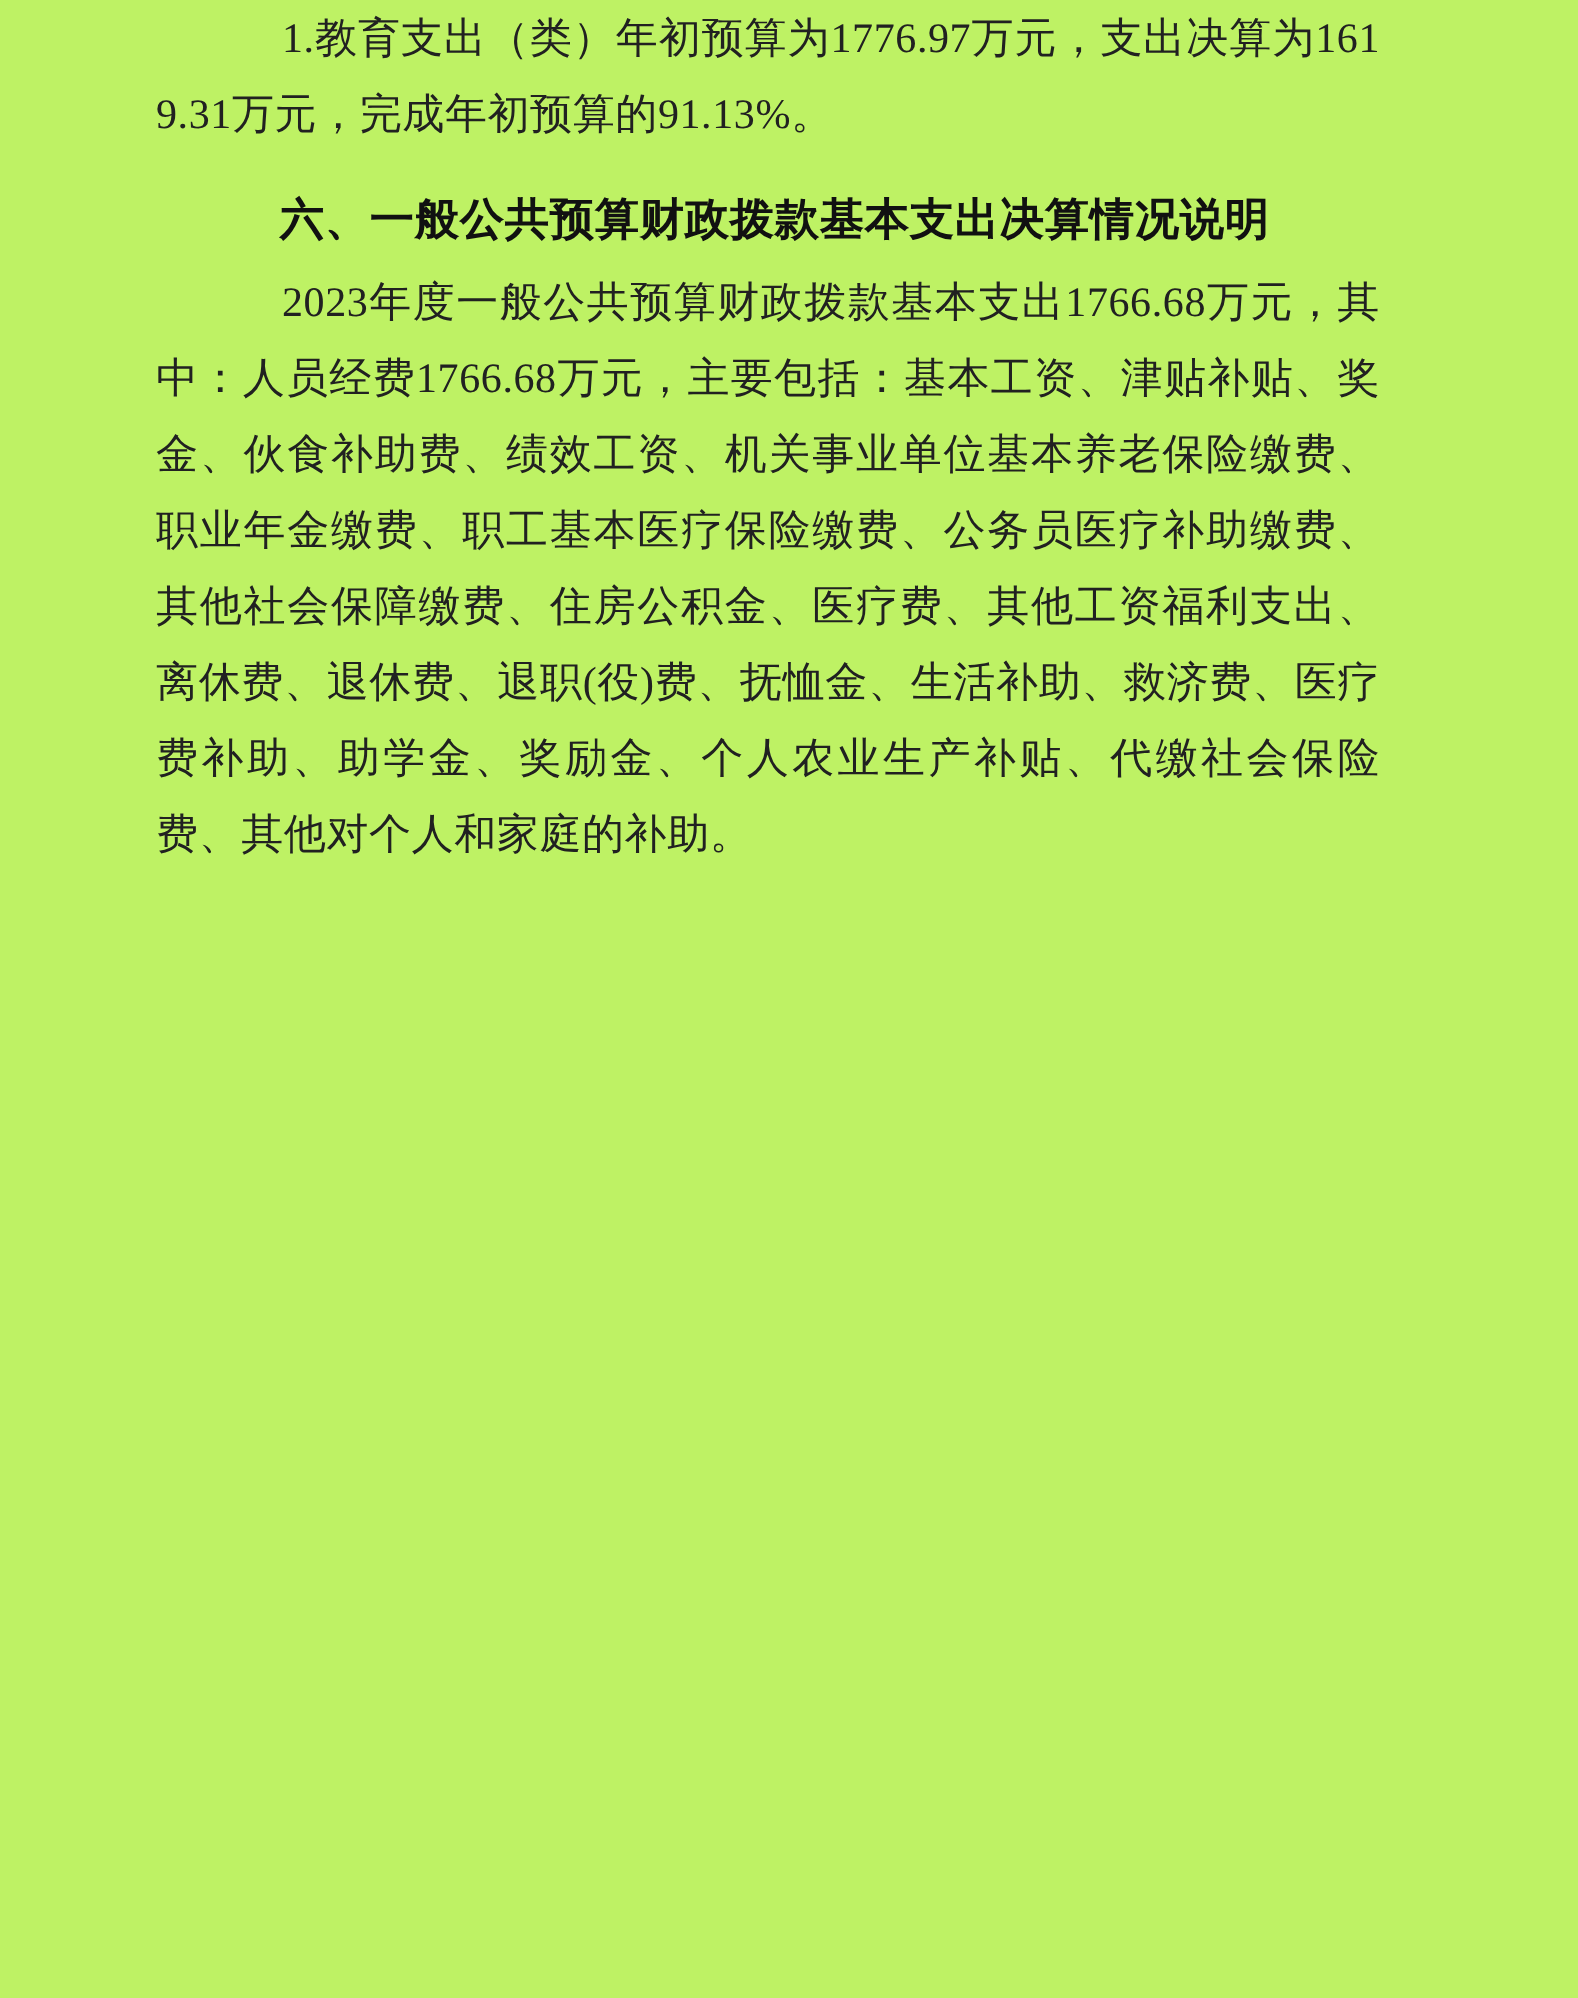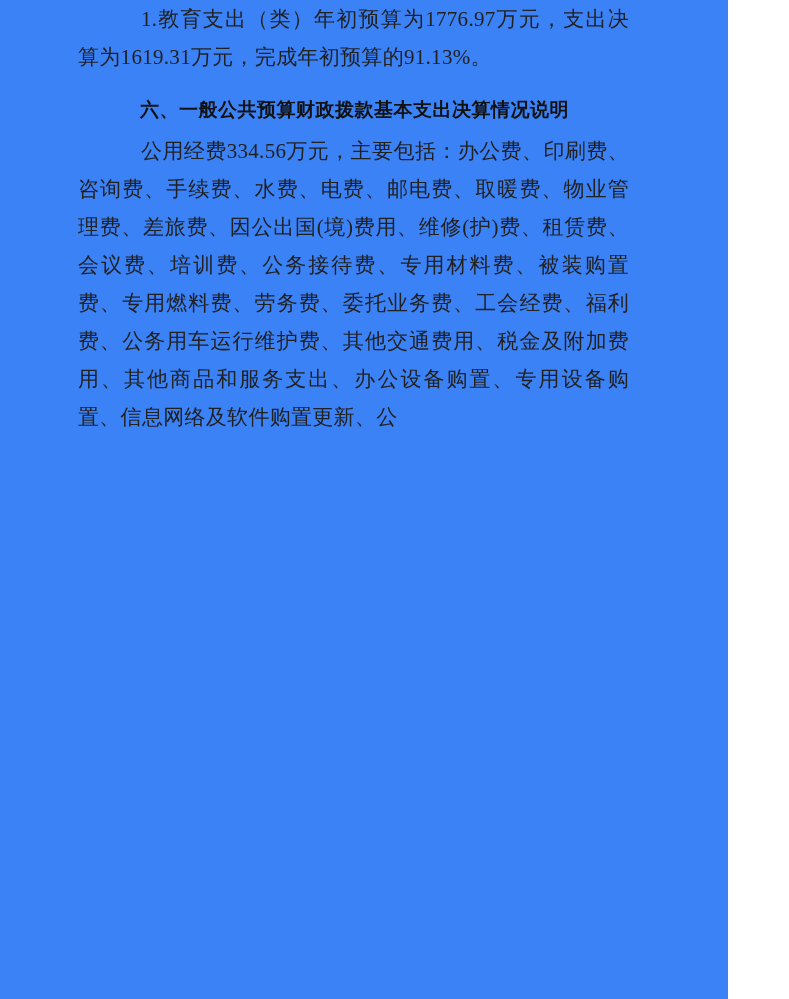--- a/index.html
+++ b/index.html
@@ -7,57 +7,57 @@
     padding: 0;
     background: #ffffff;
   }
   body {
     width: 789px;
     height: 999px;
     overflow: hidden;
   }
   .page {
     box-sizing: border-box;
-    width: 728px;
+    width: 789px;
     height: 999px;
     padding: 0 99px 0 78px;
-    background: #3b82f6;
+    background: #bef264;
   }
   .body-para {
     margin: 0 0 4px 0;
     font-family: "Liberation Serif", "DejaVu Serif", serif;
     font-size: 21px;
     line-height: 38px;
     letter-spacing: 0.3px;
     color: #212121;
     text-align: justify;
     text-indent: 63px;
     word-break: break-all;
     overflow-wrap: anywhere;
   }
   .section-heading {
     margin: 14px 0 2px 0;
     font-family: "Liberation Sans", "DejaVu Sans", sans-serif;
-    font-size: 19px;
+    font-size: 22px;
     font-weight: 700;
     line-height: 40px;
     letter-spacing: 0.5px;
     color: #111111;
     text-indent: 62px;
     word-break: break-all;
   }
 </style>
 </head>
 <body>
 
 <div class="page">
 
   <p class="body-para">1.教育支出（类）年初预算为1776.97万元，支出决算为1619.31万元，完成年初预算的91.13%。</p>
 
 
 
 
   <h2 class="section-heading">六、一般公共预算财政拨款基本支出决算情况说明</h2>
 
+  <p class="body-para">2023年度一般公共预算财政拨款基本支出1766.68万元，其中：人员经费1766.68万元，主要包括：基本工资、津贴补贴、奖金、伙食补助费、绩效工资、机关事业单位基本养老保险缴费、职业年金缴费、职工基本医疗保险缴费、公务员医疗补助缴费、其他社会保障缴费、住房公积金、医疗费、其他工资福利支出、离休费、退休费、退职(役)费、抚恤金、生活补助、救济费、医疗费补助、助学金、奖励金、个人农业生产补贴、代缴社会保险费、其他对个人和家庭的补助。</p>
 
-  <p class="body-para">公用经费334.56万元，主要包括：办公费、印刷费、咨询费、手续费、水费、电费、邮电费、取暖费、物业管理费、差旅费、因公出国(境)费用、维修(护)费、租赁费、会议费、培训费、公务接待费、专用材料费、被装购置费、专用燃料费、劳务费、委托业务费、工会经费、福利费、公务用车运行维护费、其他交通费用、税金及附加费用、其他商品和服务支出、办公设备购置、专用设备购置、信息网络及软件购置更新、公</p>
 
 </div>
 
 </body></html>

